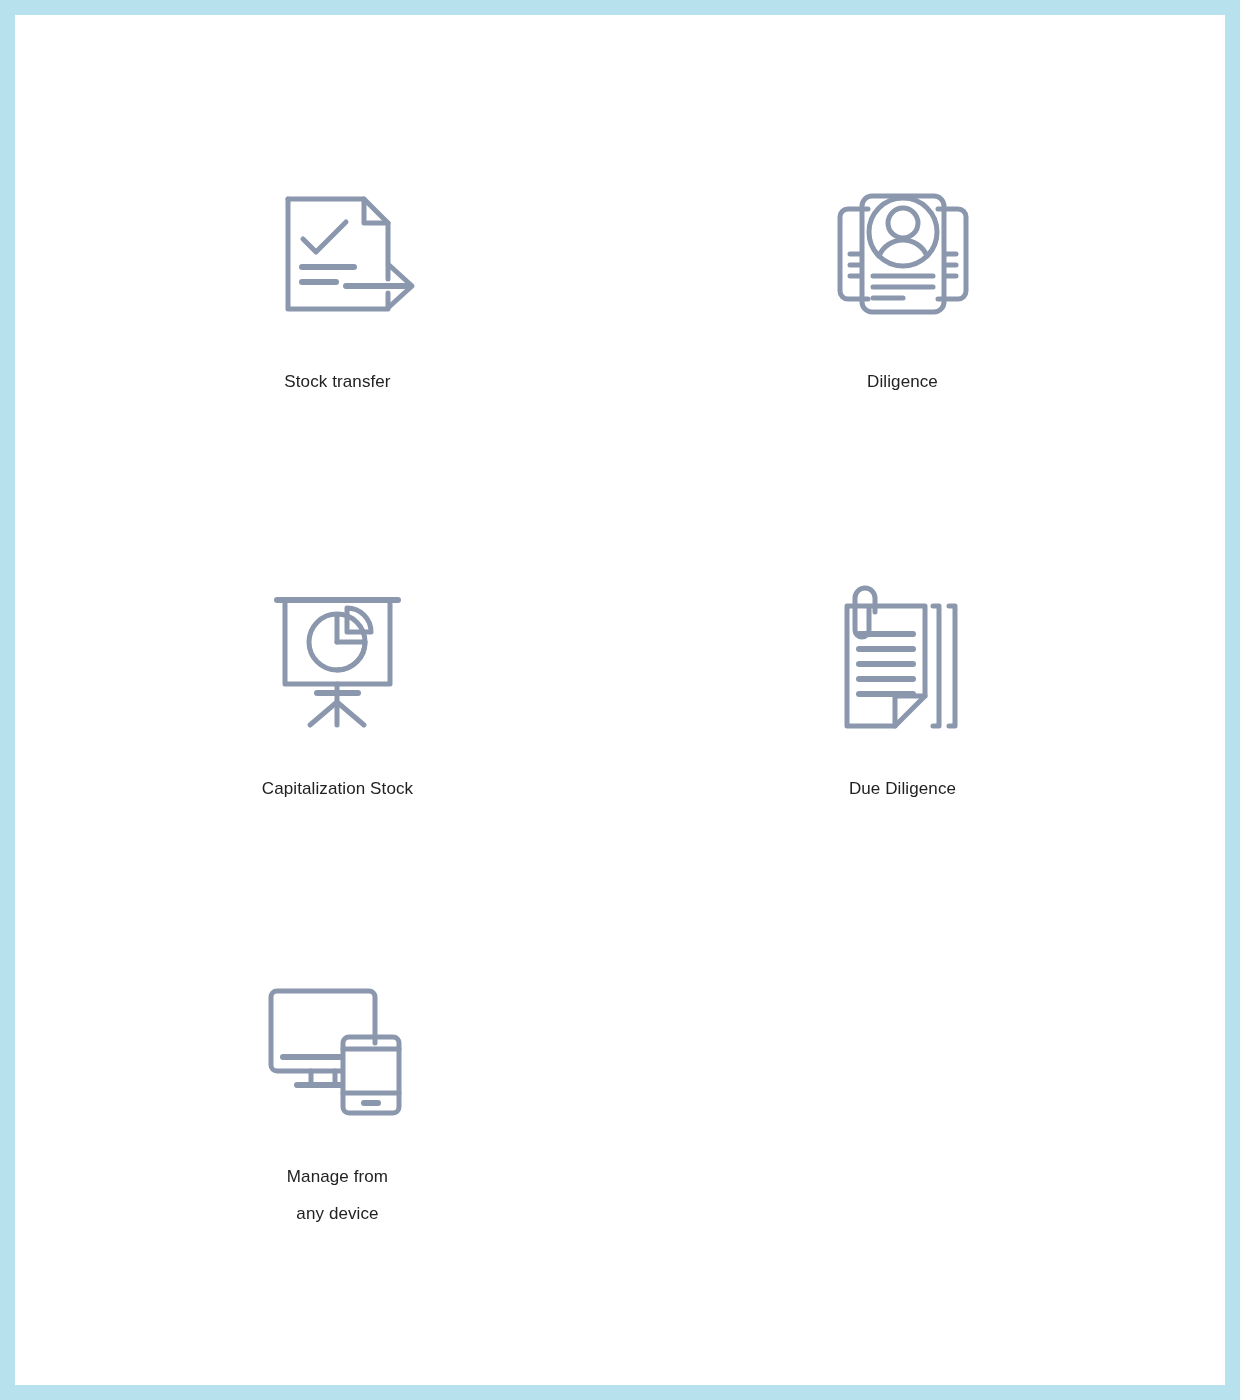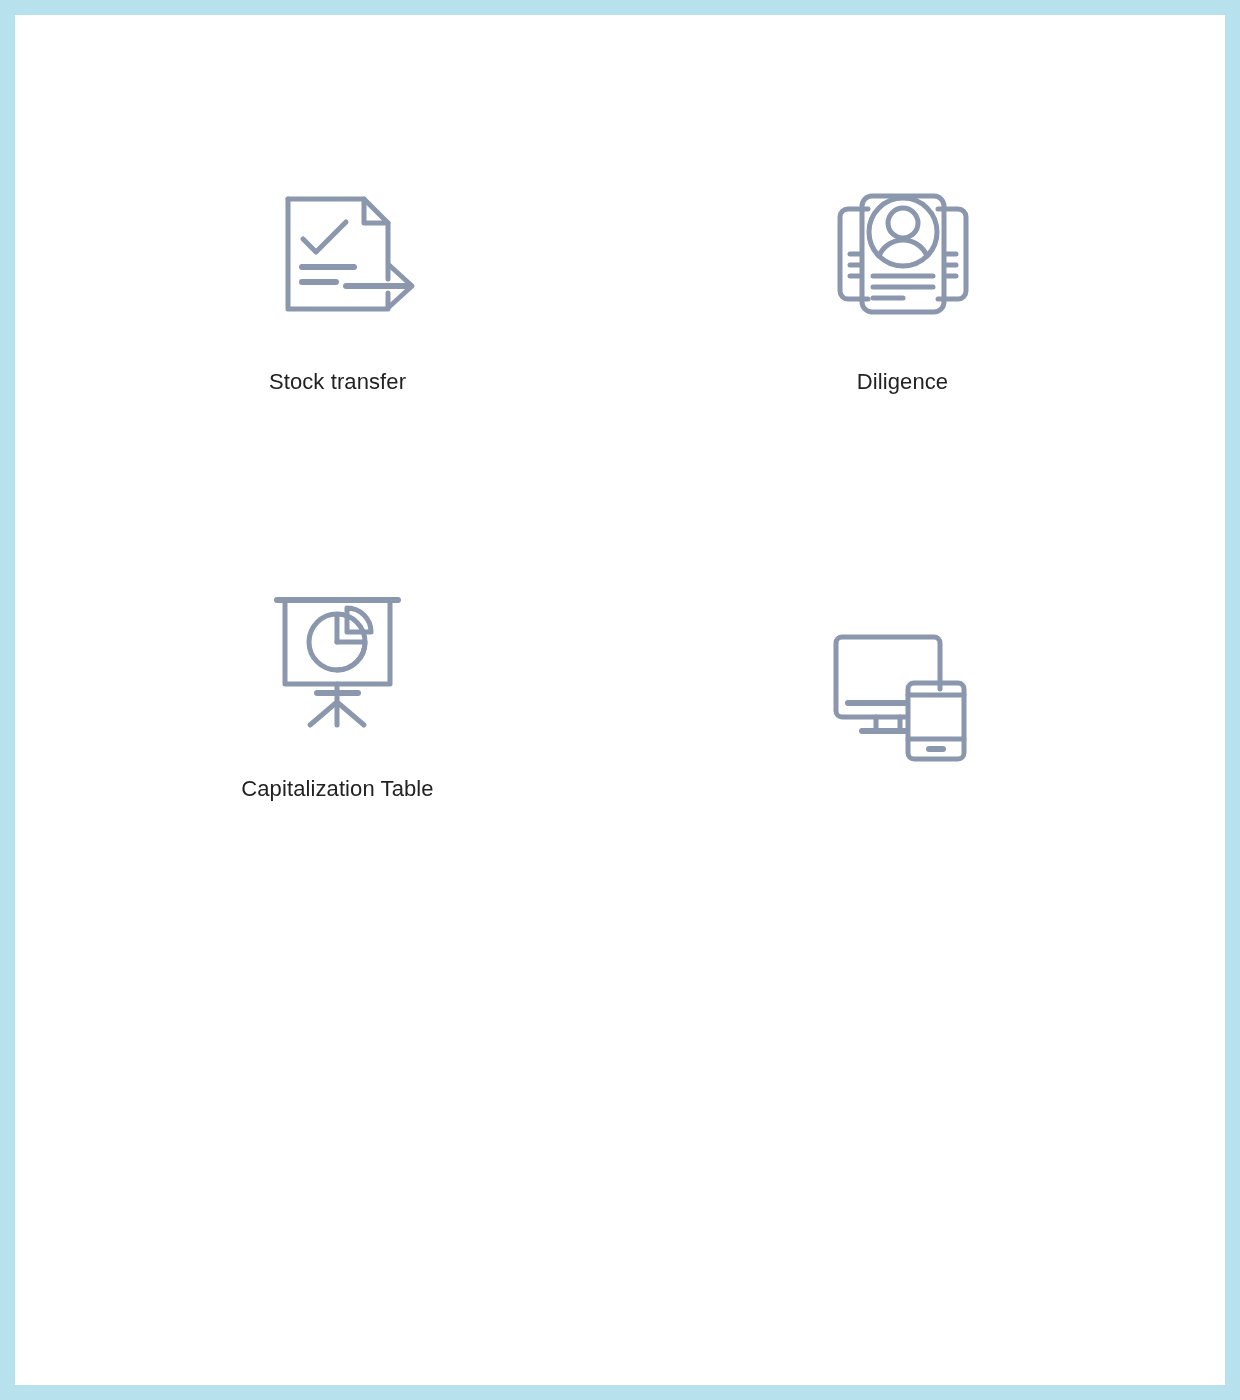--- a/index.html
+++ b/index.html
@@ -67,21 +67,21 @@
   .icon-stroke-thick {
     fill: none;
     stroke: #8b97ad;
     stroke-width: 6;
     stroke-linecap: round;
     stroke-linejoin: round;
   }
 
   .feature-label {
     margin-top: 32px;
-    font-size: 22px;
+    font-size: 17px;
     line-height: 37px;
     color: #222222;
     text-align: center;
     font-weight: 400;
     letter-spacing: 0.1px;
     white-space: pre-line;
   }
 </style>
 </head>
 <body>
@@ -150,38 +150,62 @@
           <path class="icon-stroke" d="M72 54 H100 a28 28 0 0 1 -28 28"></path>
 
           <path class="icon-stroke" d="M82 44 V20 a24 24 0 0 1 24 24 Z"></path>
 
           <path class="icon-stroke-thick" d="M52 105 H93"></path>
           <path class="icon-stroke" d="M72 96 V137"></path>
           <path class="icon-stroke" d="M72 114 L45 137"></path>
           <path class="icon-stroke" d="M72 114 L99 137"></path>
         </svg>
       </div>
-      <div class="feature-label">Capitalization Table</div>
-    </div>
-
+      <div class="feature-label">Capitalization Stock</div>
+    </div>
+
+    <div class="feature-cell">
+      <div class="feature-icon">
+        <svg width="140" height="145" viewBox="0 0 140 145">
+
+          <path class="icon-stroke" d="M116 18 h6 V138 h-6"></path>
+
+          <path class="icon-stroke" d="M100 18 h6 V138 h-6"></path>
+
+          <path class="icon-stroke" d="M38 18 H92 V108 L62 138 H14 V18 H38"></path>
+          <path class="icon-stroke" d="M92 108 H62 V138"></path>
+
+          <path class="icon-stroke" d="M42 24 V10 a10 10 0 0 0 -20 0 V42 a7 7 0 0 0 14 0 V20"></path>
+
+          <path class="icon-stroke-thick" d="M26 46 H80"></path>
+          <path class="icon-stroke-thick" d="M26 61 H80"></path>
+          <path class="icon-stroke-thick" d="M26 76 H80"></path>
+          <path class="icon-stroke-thick" d="M26 91 H80"></path>
+          <path class="icon-stroke-thick" d="M26 106 H80"></path>
+        </svg>
+      </div>
+      <div class="feature-label">Due Diligence</div>
+    </div>
 
 
     <div class="feature-cell">
       <div class="feature-icon">
         <svg width="150" height="135" viewBox="0 0 150 135">
 
           <path class="icon-stroke" d="M112 62 V16 a6 6 0 0 0 -6 -6 H14 a6 6 0 0 0 -6 6 V84 a6 6 0 0 0 6 6 H78"></path>
           <path class="icon-stroke-thick" d="M20 76 H78"></path>
 
           <path class="icon-stroke" d="M48 90 V104"></path>
           <path class="icon-stroke" d="M72 90 V104"></path>
           <path class="icon-stroke-thick" d="M34 104 H78"></path>
 
           <rect class="icon-stroke" x="80" y="56" width="56" height="76" rx="6"></rect>
           <path class="icon-stroke" d="M80 68 H136"></path>
           <path class="icon-stroke" d="M80 112 H136"></path>
           <path class="icon-stroke-thick" d="M101 122 H115"></path>
         </svg>
       </div>
+      <div class="feature-label">Manage from
+any device</div>
     </div>
 
   </div>
 </div>
 
 </body></html>

